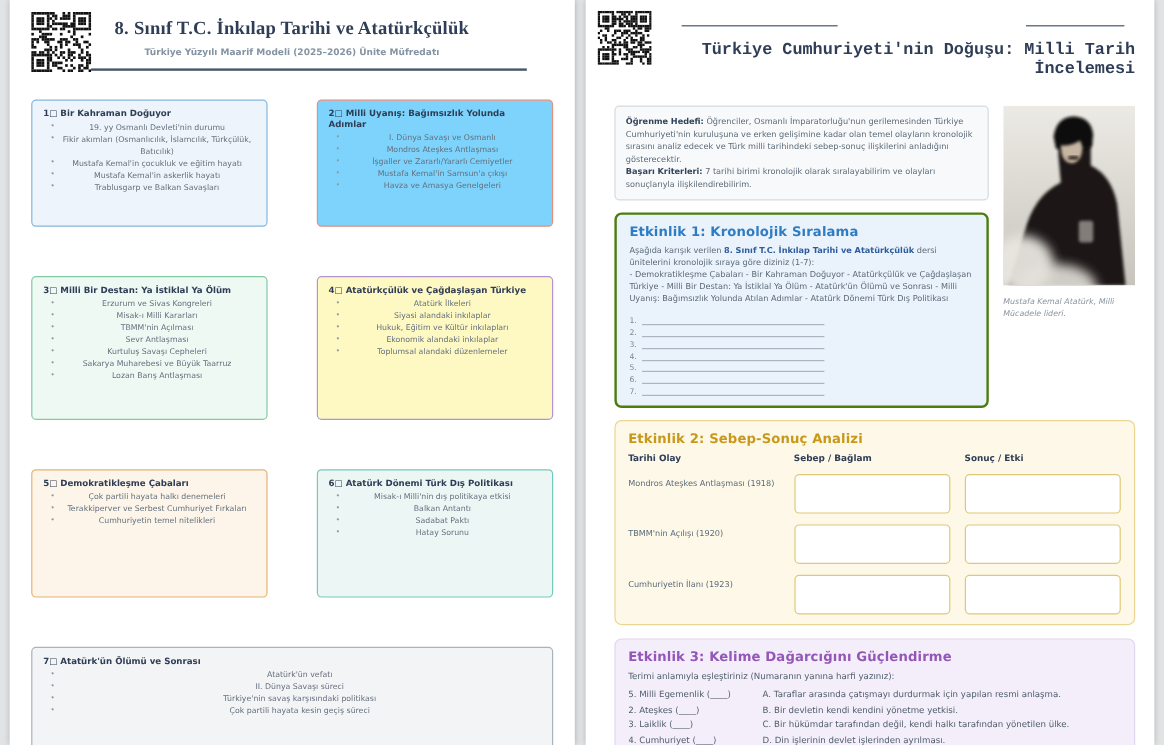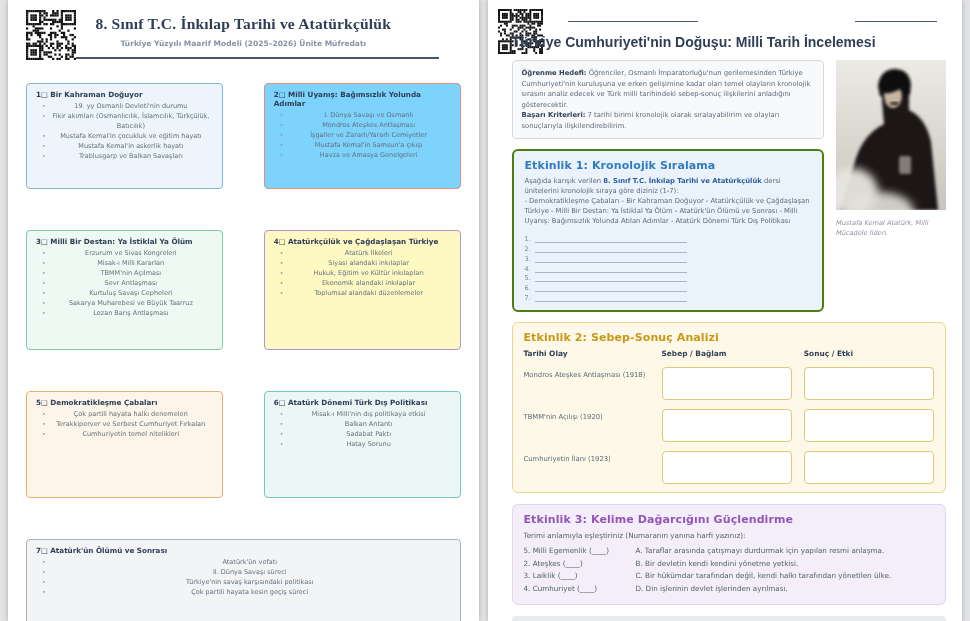--- a/index.html
+++ b/index.html
@@ -23,22 +23,22 @@
   .unit li::before { content:"•"; position:absolute; left:0; top:0; font-size:6px; color:#8b97a3; }
   .footer-wrap { text-align:center; margin-top:36px; }
   .doc-footer { display:inline-block; font-size:6.2px; color:#4d5866; border:1px solid #8e959c; padding:2.5px 6px; background:#fff; }
 
   
   .page-right { padding:8px 16px 8px 24px; }
   .rp-header { position:relative; margin-top:26px; }
   .rp-line { position:absolute; top:-13px; border-top:1.5px solid #46566b; height:0; }
   .rp-line.l { left:13%; width:30%; }
   .rp-line.r { right:2%; width:19%; }
-  .rp-title { font-family:Liberation Sans, sans-serif; font-weight:bold; color:#2f3e56; font-size:14px; text-align:left; }
-  .rp-row { display:flex; gap:12px; margin-top:10px;justify-content:flex-end; }
+  .rp-title { font-family:Liberation Mono, monospace; font-weight:bold; color:#2f3e56; font-size:14px; text-align:right; }
+  .rp-row { display:flex; gap:12px; margin-top:22px;justify-content:flex-end; }
   .rp-main { flex:1 1 0; min-width:0; }
   .rp-photo-col { width:110px; flex:0 0 110px; }
   .photo-frame { width:110px; height:150px; overflow:hidden; }
   .photo-caption { font-size:6.6px; font-style:italic; color:#8a94a0; margin-top:9px; line-height:1.5; }
 
   .obj-box { border:1px solid #d6dade; background:#f8f9fa; border-radius:4px; padding:7px 9px; font-size:6.8px; line-height:1.55; color:#5c6b7a; }
   .obj-box b { color:#33445a; }
 
   .act { border-radius:6px; padding:8px 11px; }
   .act h2 { font-size:11px; font-weight:bold; margin-bottom:5px; letter-spacing:.1px; }

